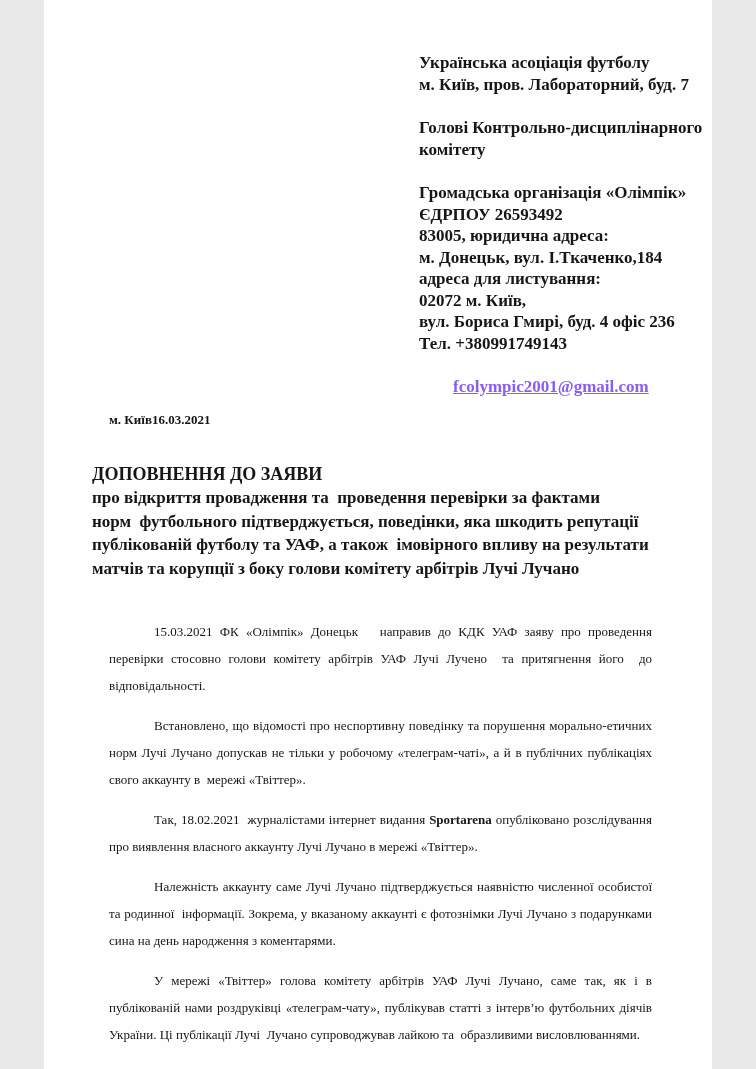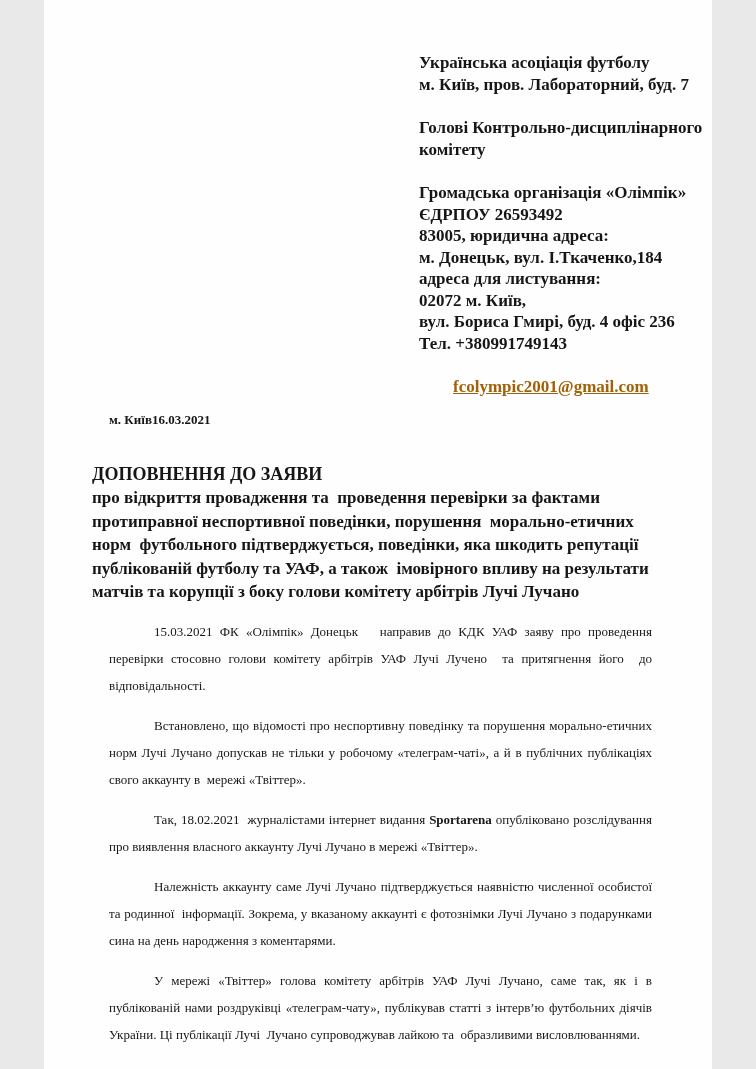--- a/index.html
+++ b/index.html
@@ -82,34 +82,33 @@
     <div class="hdr-group">
       <div class="hdr-line">Громадська організація «Олімпік»</div>
       <div class="hdr-line">ЄДРПОУ 26593492</div>
       <div class="hdr-line">83005, юридична адреса:</div>
       <div class="hdr-line">м. Донецьк, вул. І.Ткаченко,184</div>
       <div class="hdr-line">адреса для листування:</div>
       <div class="hdr-line">02072 м. Київ,</div>
       <div class="hdr-line">вул. Бориса Гмирі, буд. 4 офіс 236</div>
       <div class="hdr-line">Тел. +380991749143</div>
       <div class="hdr-line">
-        <a class="email-link" style="color: #a16207;">fcolympic2001@gmail.com</a>
+        <a class="email-link" style="color: #8b5cf6;">fcolympic2001@gmail.com</a>
       </div>
     </div>
   </div>
 
   <div class="place-date">
     <span>м. Київ</span>
     <span>16.03.2021</span>
   </div>
 
   <div class="title-block">
     <div class="title-main">ДОПОВНЕННЯ ДО ЗАЯВИ</div>
     <div class="title-sub">про відкриття провадження та  проведення перевірки за фактами</div>
-    <div class="title-sub">протиправної неспортивної поведінки, порушення  морально-етичних</div>
     <div class="title-sub">норм  футбольного підтверджується, поведінки, яка шкодить репутації</div>
     <div class="title-sub">публікованій футболу та УАФ, а також  імовірного впливу на результати</div>
     <div class="title-sub">матчів та корупції з боку голови комітету арбітрів Лучі Лучано</div>
   </div>
 
   <div class="body-block">
     <p class="par">15.03.2021 ФК «Олімпік» Донецьк   направив до КДК УАФ заяву про проведення перевірки стосовно голови комітету арбітрів УАФ Лучі Лучено  та притягнення його  до відповідальності.</p>
     <p class="par">Встановлено, що відомості про неспортивну поведінку та порушення морально-етичних норм Лучі Лучано допускав не тільки у робочому «телеграм-чаті», а й в публічних публікаціях свого аккаунту в  мережі «Твіттер».</p>
     <p class="par"><span>Так, 18.02.2021  журналістами інтернет видання </span><span class="bold">Sportarena</span><span> опубліковано розслідування про виявлення власного аккаунту Лучі Лучано в мережі «Твіттер».</span></p>
     <p class="par">Належність аккаунту саме Лучі Лучано підтверджується наявністю численної особистої та родинної  інформації. Зокрема, у вказаному аккаунті є фотознімки Лучі Лучано з подарунками сина на день народження з коментарями.</p>

